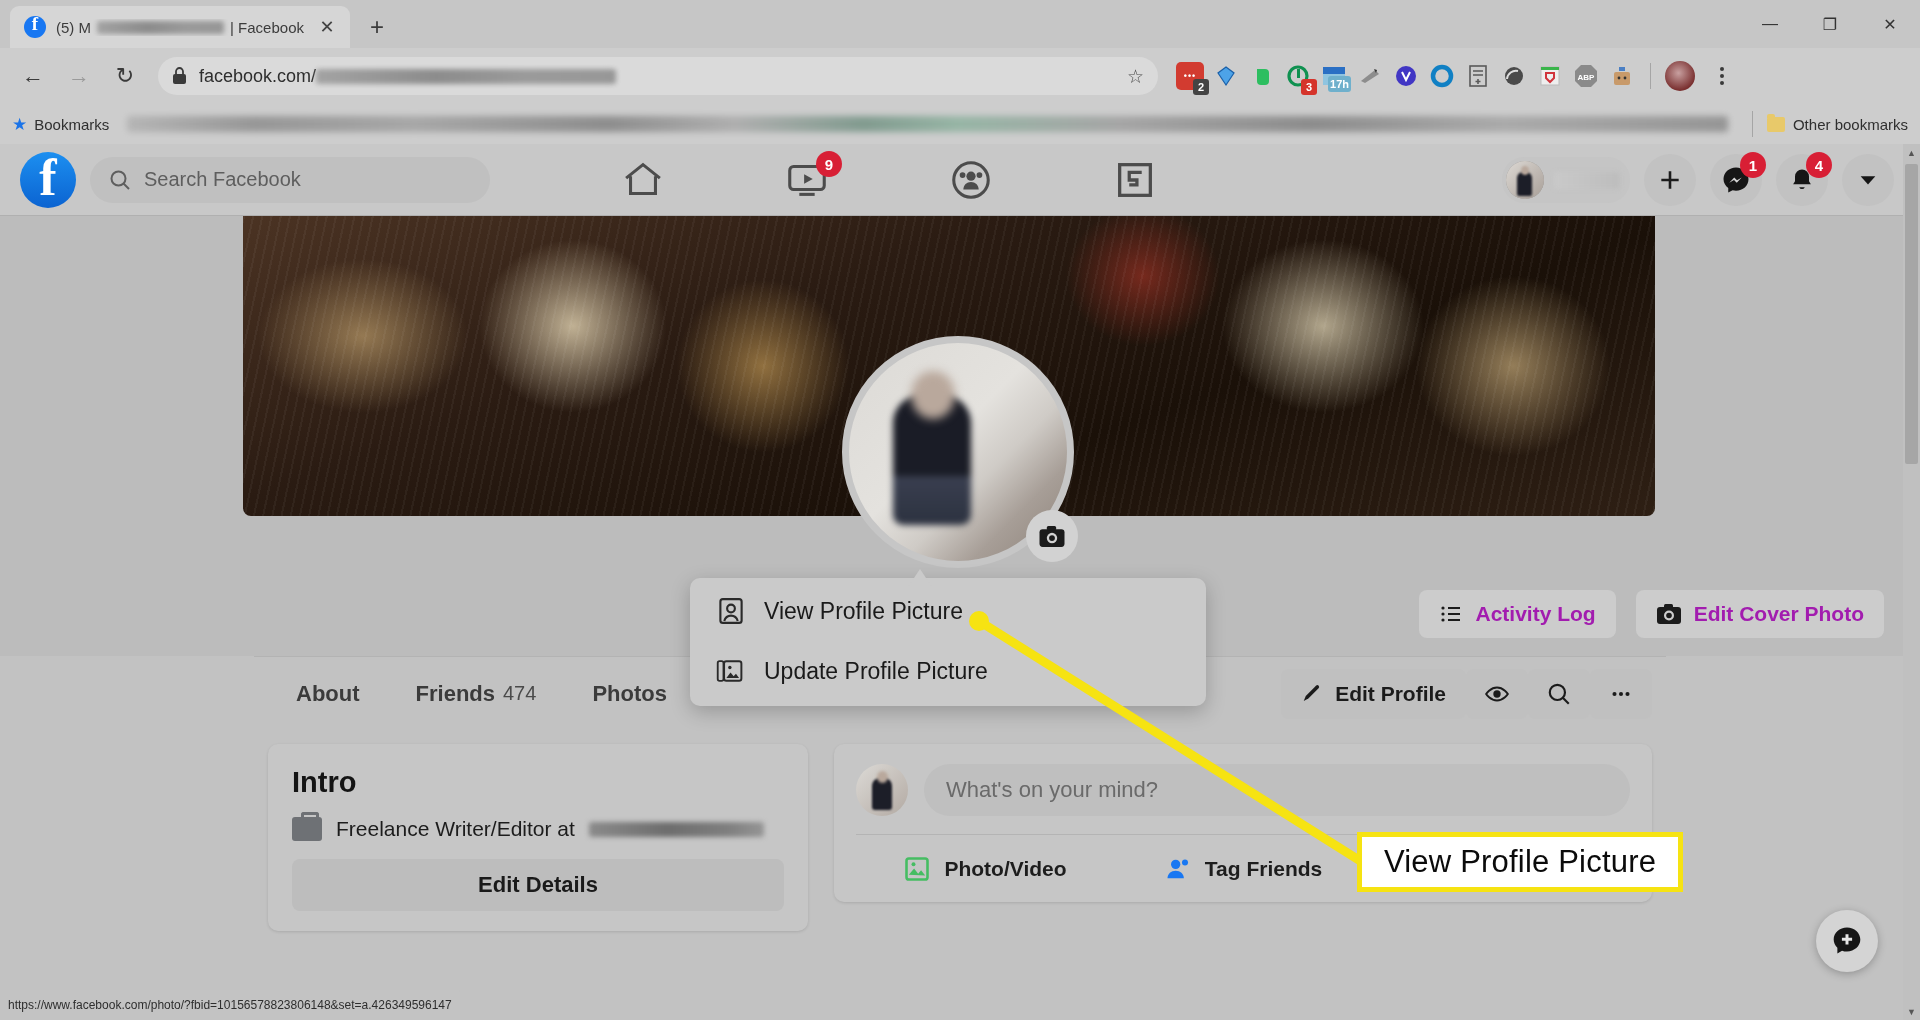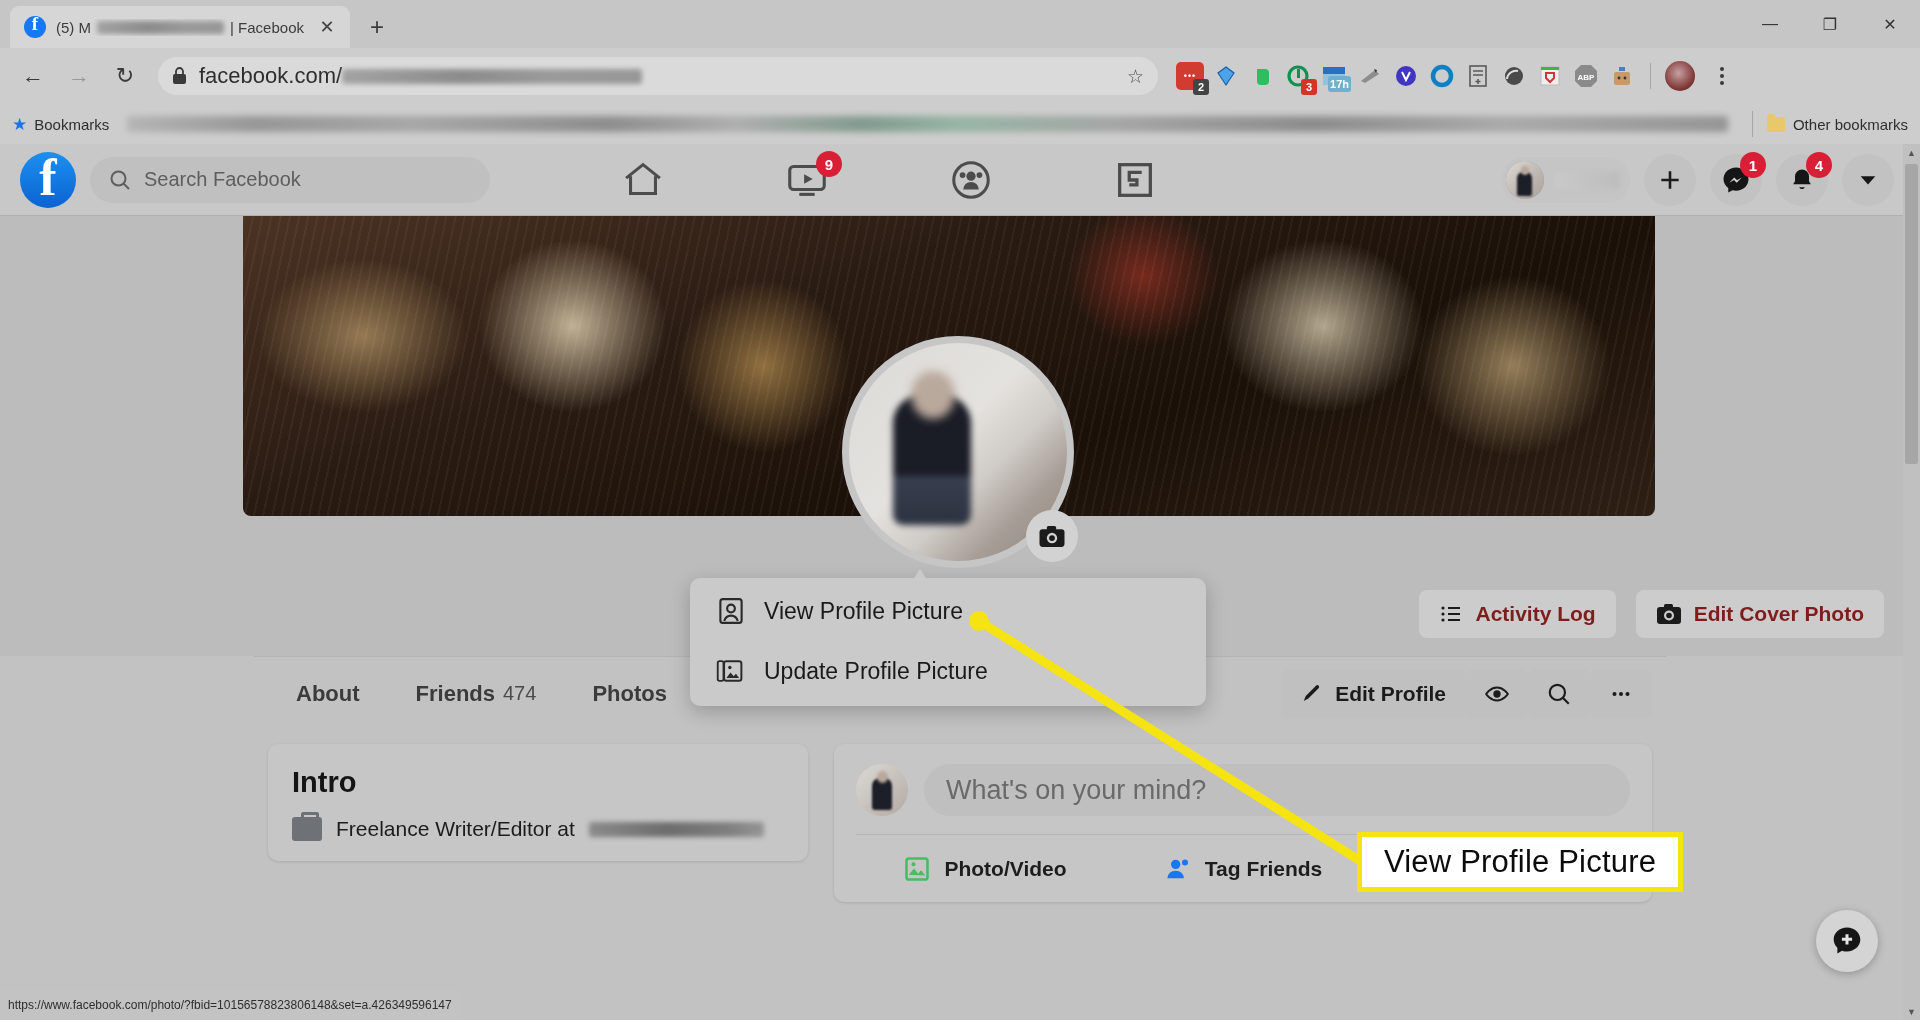--- a/index.html
+++ b/index.html
@@ -70,21 +70,21 @@
     justify-content: center; color: #3a3a3a; font-size: 22px;
     border-radius: 50%;
   }
   .nav-btn.disabled { color: #9a9a9a; }
   .omnibox {
     flex: 0 0 auto; width: 1000px; height: 38px; margin-left: 8px;
     background: #dadada; border-radius: 19px;
     display: flex; align-items: center; padding: 0 14px; gap: 12px;
   }
   .omni-url {
-    font-size: 22px; color: #2e2e2e; display: flex; align-items: center;
+    font-size: 18px; color: #2e2e2e; display: flex; align-items: center;
     gap: 0px; white-space: nowrap;
   }
   .omni-star { margin-left: auto; font-size: 19px; color: #4a4a4a; }
   .ext-row { display: flex; align-items: center; gap: 8px; margin-left: 14px; }
   .ext {
     width: 28px; height: 28px; position: relative; border-radius: 5px;
     display: flex; align-items: center; justify-content: center;
     font-size: 13px; color: #fff; font-weight: bold; overflow: visible;
   }
   .ext-badge {
@@ -200,21 +200,21 @@
   .cover::after {
     content:""; position:absolute; inset:0;
     background: repeating-linear-gradient(102deg, rgba(255,255,255,.045) 0 2px, transparent 2px 9px);
   }
   .cover-btns {
     position: absolute; right: 36px; bottom: 18px; display: flex; gap: 20px; z-index: 3;
   }
   .cover-btn {
     height: 48px; border-radius: 8px; background: rgba(205,205,205,.92);
     display: flex; align-items: center; gap: 12px; padding: 0 20px;
-    font-size: 21px; font-weight: bold; color: #7f1d1d;
+    font-size: 21px; font-weight: bold; color: #a21caf;
   }
   .pfp-wrap {
     position: absolute; left: 842px; top: 120px; width: 232px; height: 232px; z-index: 5;
   }
   .pfp {
     width: 232px; height: 232px; border-radius: 50%; border: 7px solid #c6c6c6;
     overflow: hidden; position: relative;
     background: linear-gradient(135deg,#dcdad6 0%,#e4e2de 45%,#cfcbc6 62%,#a79e97 78%,#8d8279 100%);
   }
   .pfp .person {
@@ -312,21 +312,21 @@
   .comp-av .b {
     position:absolute; left:16px; top:14px; width:20px; height:32px;
     background:#1c1e28; border-radius:8px 8px 3px 3px; filter: blur(1.2px);
   }
   .comp-av .h {
     position:absolute; left:21px; top:7px; width:11px; height:12px;
     border-radius:50%; background:#b9a89c; filter: blur(1.5px);
   }
   .comp-input {
     flex: 1 1 auto; height: 52px; border-radius: 26px; background: #bfbfbf;
-    display: flex; align-items: center; padding: 0 22px; font-size: 27px; color: #6a6a6a;
+    display: flex; align-items: center; padding: 0 22px; font-size: 22px; color: #6a6a6a;
   }
   .comp-actions {
     border-top: 1px solid #b4b4b4; height: 68px; display: flex; align-items: center;
   }
   .comp-act {
     flex: 1 1 0; display: flex; align-items: center; justify-content: center;
     gap: 13px; font-size: 21px; font-weight: bold; color: #1d1d1d;
   }
 
   
@@ -683,20 +683,21 @@
 
     <div class="content">
       <div class="col-left">
         <div class="card intro">
           <h2>Intro</h2>
           <div class="intro-row">
             <span class="briefcase"></span>
             <span>Freelance Writer/Editor at</span>
             <span class="intro-blur"></span>
           </div>
+          <div class="edit-details">Edit Details</div>
         </div>
       </div>
 
       <div class="col-right">
         <div class="card composer">
           <div class="comp-top">
             <div class="comp-av">
                 <div class="b"></div>
                 <div class="h"></div>
               </div>

